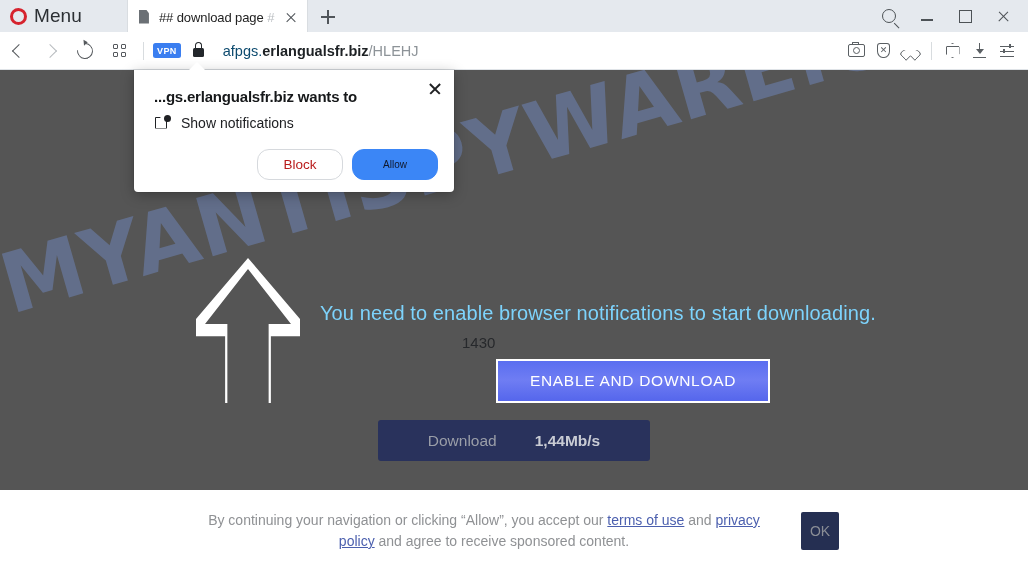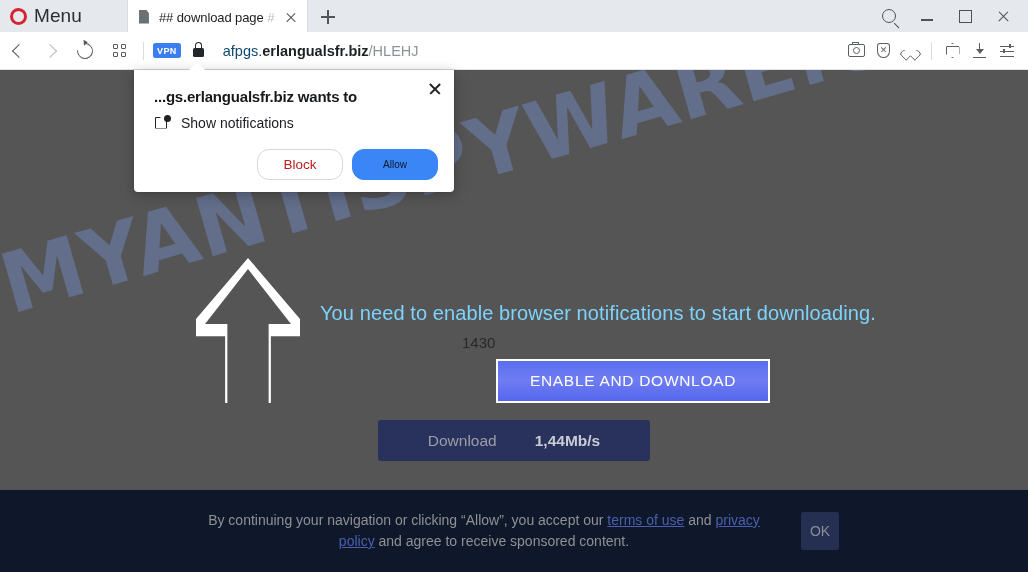--- a/index.html
+++ b/index.html
@@ -417,21 +417,21 @@
     gap: 5px;
     cursor: pointer;
   }
   .btn-download b { color: #c9ccd4; margin-left: 33px; }
 
   
   .consent {
     position: absolute;
     left: 0; bottom: 0;
     width: 1028px; height: 82px;
-    background: #0f172a;
+    background: #ffffff;
     display: flex; align-items: center; justify-content: center;
     gap: 22px;
   }
   .consent-text {
     width: 590px;
     text-align: center;
     color: #8f9194;
     font-size: 14px;
     line-height: 21px;
   }

